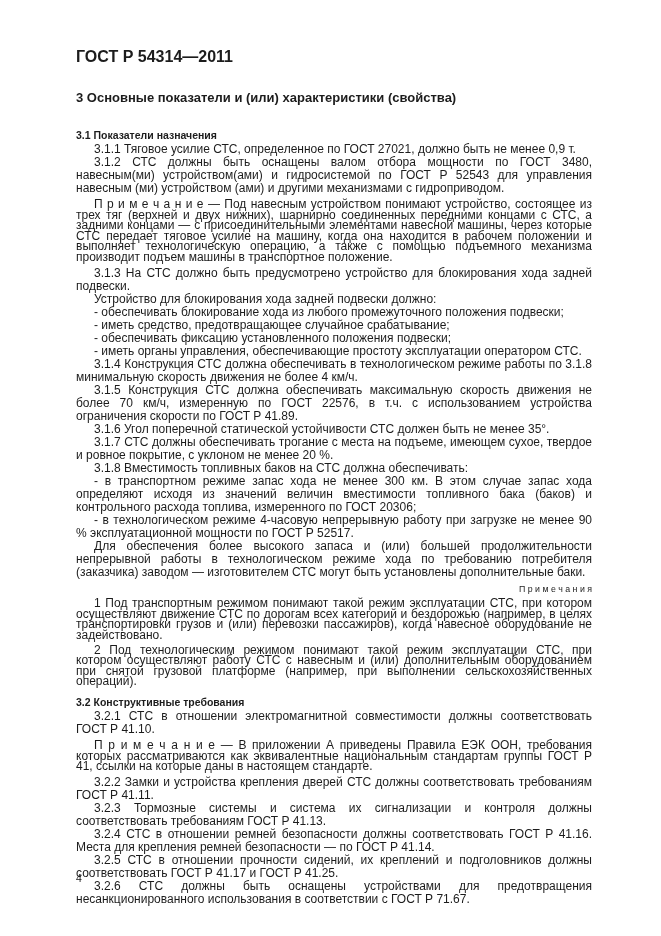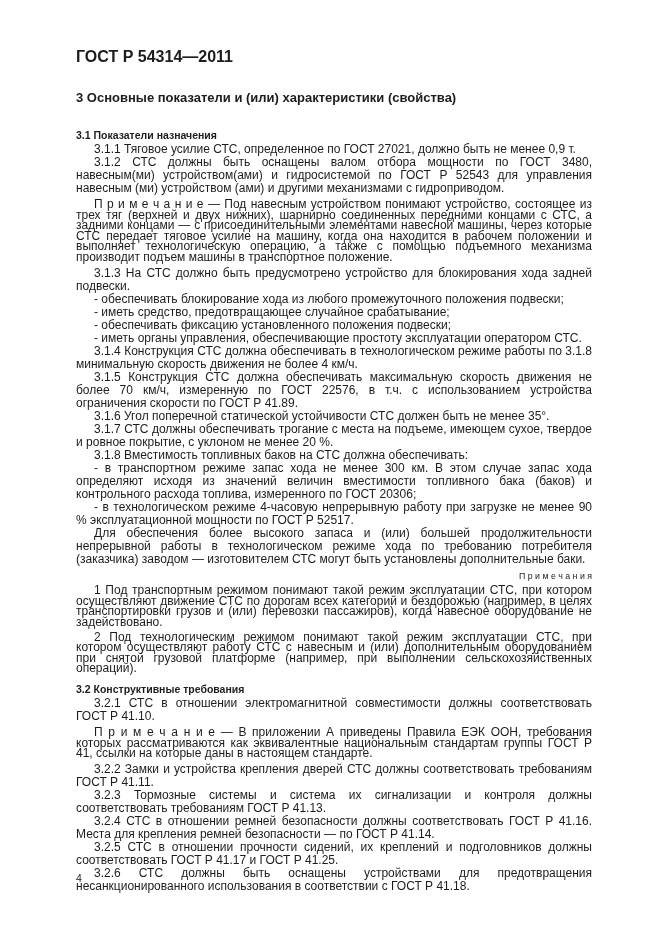--- a/index.html
+++ b/index.html
@@ -65,20 +65,21 @@
 
 <div class="page-inner">
   <div class="doc-code">ГОСТ Р 54314—2011</div>
   <div>
       <div class="t-h1">3  Основные показатели и (или) характеристики (свойства)</div>
       <div class="t-h2">3.1  Показатели назначения</div>
       <div class="t-para">3.1.1  Тяговое усилие СТС, определенное по ГОСТ 27021, должно быть не менее 0,9 т.</div>
       <div class="t-para">3.1.2  СТС должны быть оснащены валом отбора мощности по ГОСТ 3480, навесным(ми) устройством(ами) и гидросистемой по ГОСТ Р 52543 для управления навесным (ми) устройством (ами) и другими механизмами с гидроприводом.</div>
       <div class="t-note">П р и м е ч а н и е — Под навесным устройством понимают устройство, состоящее из трех тяг (верхней и двух нижних), шарнирно соединенных передними концами с СТС, а задними концами — с присоединительными элементами навесной машины, через которые СТС передает тяговое усилие на машину, когда она находится в рабочем положении и выполняет технологическую операцию, а также с помощью подъемного механизма производит подъем машины в транспортное положение.</div>
       <div class="t-para">3.1.3  На СТС должно быть предусмотрено устройство для блокирования хода задней подвески.</div>
+      <div class="t-para">Устройство для блокирования хода задней подвески должно:</div>
       <div class="t-list">-  обеспечивать блокирование хода из любого промежуточного положения подвески;</div>
       <div class="t-list">-  иметь средство, предотвращающее случайное срабатывание;</div>
       <div class="t-list">-  обеспечивать фиксацию установленного положения подвески;</div>
       <div class="t-list">-  иметь органы управления, обеспечивающие простоту эксплуатации оператором СТС.</div>
       <div class="t-para">3.1.4  Конструкция СТС должна обеспечивать в технологическом режиме работы по 3.1.8 минимальную скорость движения не более 4 км/ч.</div>
       <div class="t-para">3.1.5  Конструкция СТС должна обеспечивать максимальную скорость движения не более 70 км/ч, измеренную по ГОСТ 22576, в т.ч. с использованием устройства ограничения скорости по ГОСТ Р 41.89.</div>
       <div class="t-para">3.1.6  Угол поперечной статической устойчивости СТС должен быть не менее 35°.</div>
       <div class="t-para">3.1.7  СТС должны обеспечивать трогание с места на подъеме, имеющем сухое, твердое и ровное покрытие, с уклоном не менее 20 %.</div>
       <div class="t-para">3.1.8  Вместимость топливных баков на СТС должна обеспечивать:</div>
       <div class="t-list">-  в транспортном режиме запас хода не менее 300 км. В этом случае запас хода определяют исходя из значений величин вместимости топливного бака (баков) и контрольного расхода топлива, измеренного по ГОСТ 20306;</div>
@@ -87,17 +88,17 @@
       <div class="t-note-title">П р и м е ч а н и я</div>
       <div class="t-note">1  Под транспортным режимом понимают такой режим эксплуатации СТС, при котором осуществляют движение СТС по дорогам всех категорий и бездорожью (например, в целях транспортировки грузов и (или) перевозки пассажиров), когда навесное оборудование не задействовано.</div>
       <div class="t-note">2  Под технологическим режимом понимают такой режим эксплуатации СТС, при котором осуществляют работу СТС с навесным и (или) дополнительным оборудованием при снятой грузовой платформе (например, при выполнении сельскохозяйственных операций).</div>
       <div class="t-h2">3.2  Конструктивные требования</div>
       <div class="t-para">3.2.1  СТС в отношении электромагнитной совместимости должны соответствовать ГОСТ Р 41.10.</div>
       <div class="t-note">П р и м е ч а н и е — В приложении А приведены Правила ЕЭК ООН, требования которых рассматриваются как эквивалентные национальным стандартам группы ГОСТ Р 41, ссылки на которые даны в настоящем стандарте.</div>
       <div class="t-para">3.2.2  Замки и устройства крепления дверей СТС должны соответствовать требованиям ГОСТ Р 41.11.</div>
       <div class="t-para">3.2.3  Тормозные системы и система их сигнализации и контроля должны соответствовать требованиям ГОСТ Р 41.13.</div>
       <div class="t-para">3.2.4  СТС в отношении ремней безопасности должны соответствовать ГОСТ Р 41.16. Места для крепления ремней безопасности — по ГОСТ Р 41.14.</div>
       <div class="t-para">3.2.5  СТС в отношении прочности сидений, их креплений и подголовников должны соответствовать ГОСТ Р 41.17 и ГОСТ Р 41.25.</div>
-      <div class="t-para">3.2.6  СТС должны быть оснащены устройствами для предотвращения несанкционированного использования в соответствии с ГОСТ Р 41.18.</div>
+      <div class="t-para">3.2.6  СТС должны быть оснащены устройствами для предотвращения несанкционированного использования в соответствии с ГОСТ Р 71.67.</div>
     </div>
 </div>
 
 <div class="page-number">4</div>
 
 </body></html>

